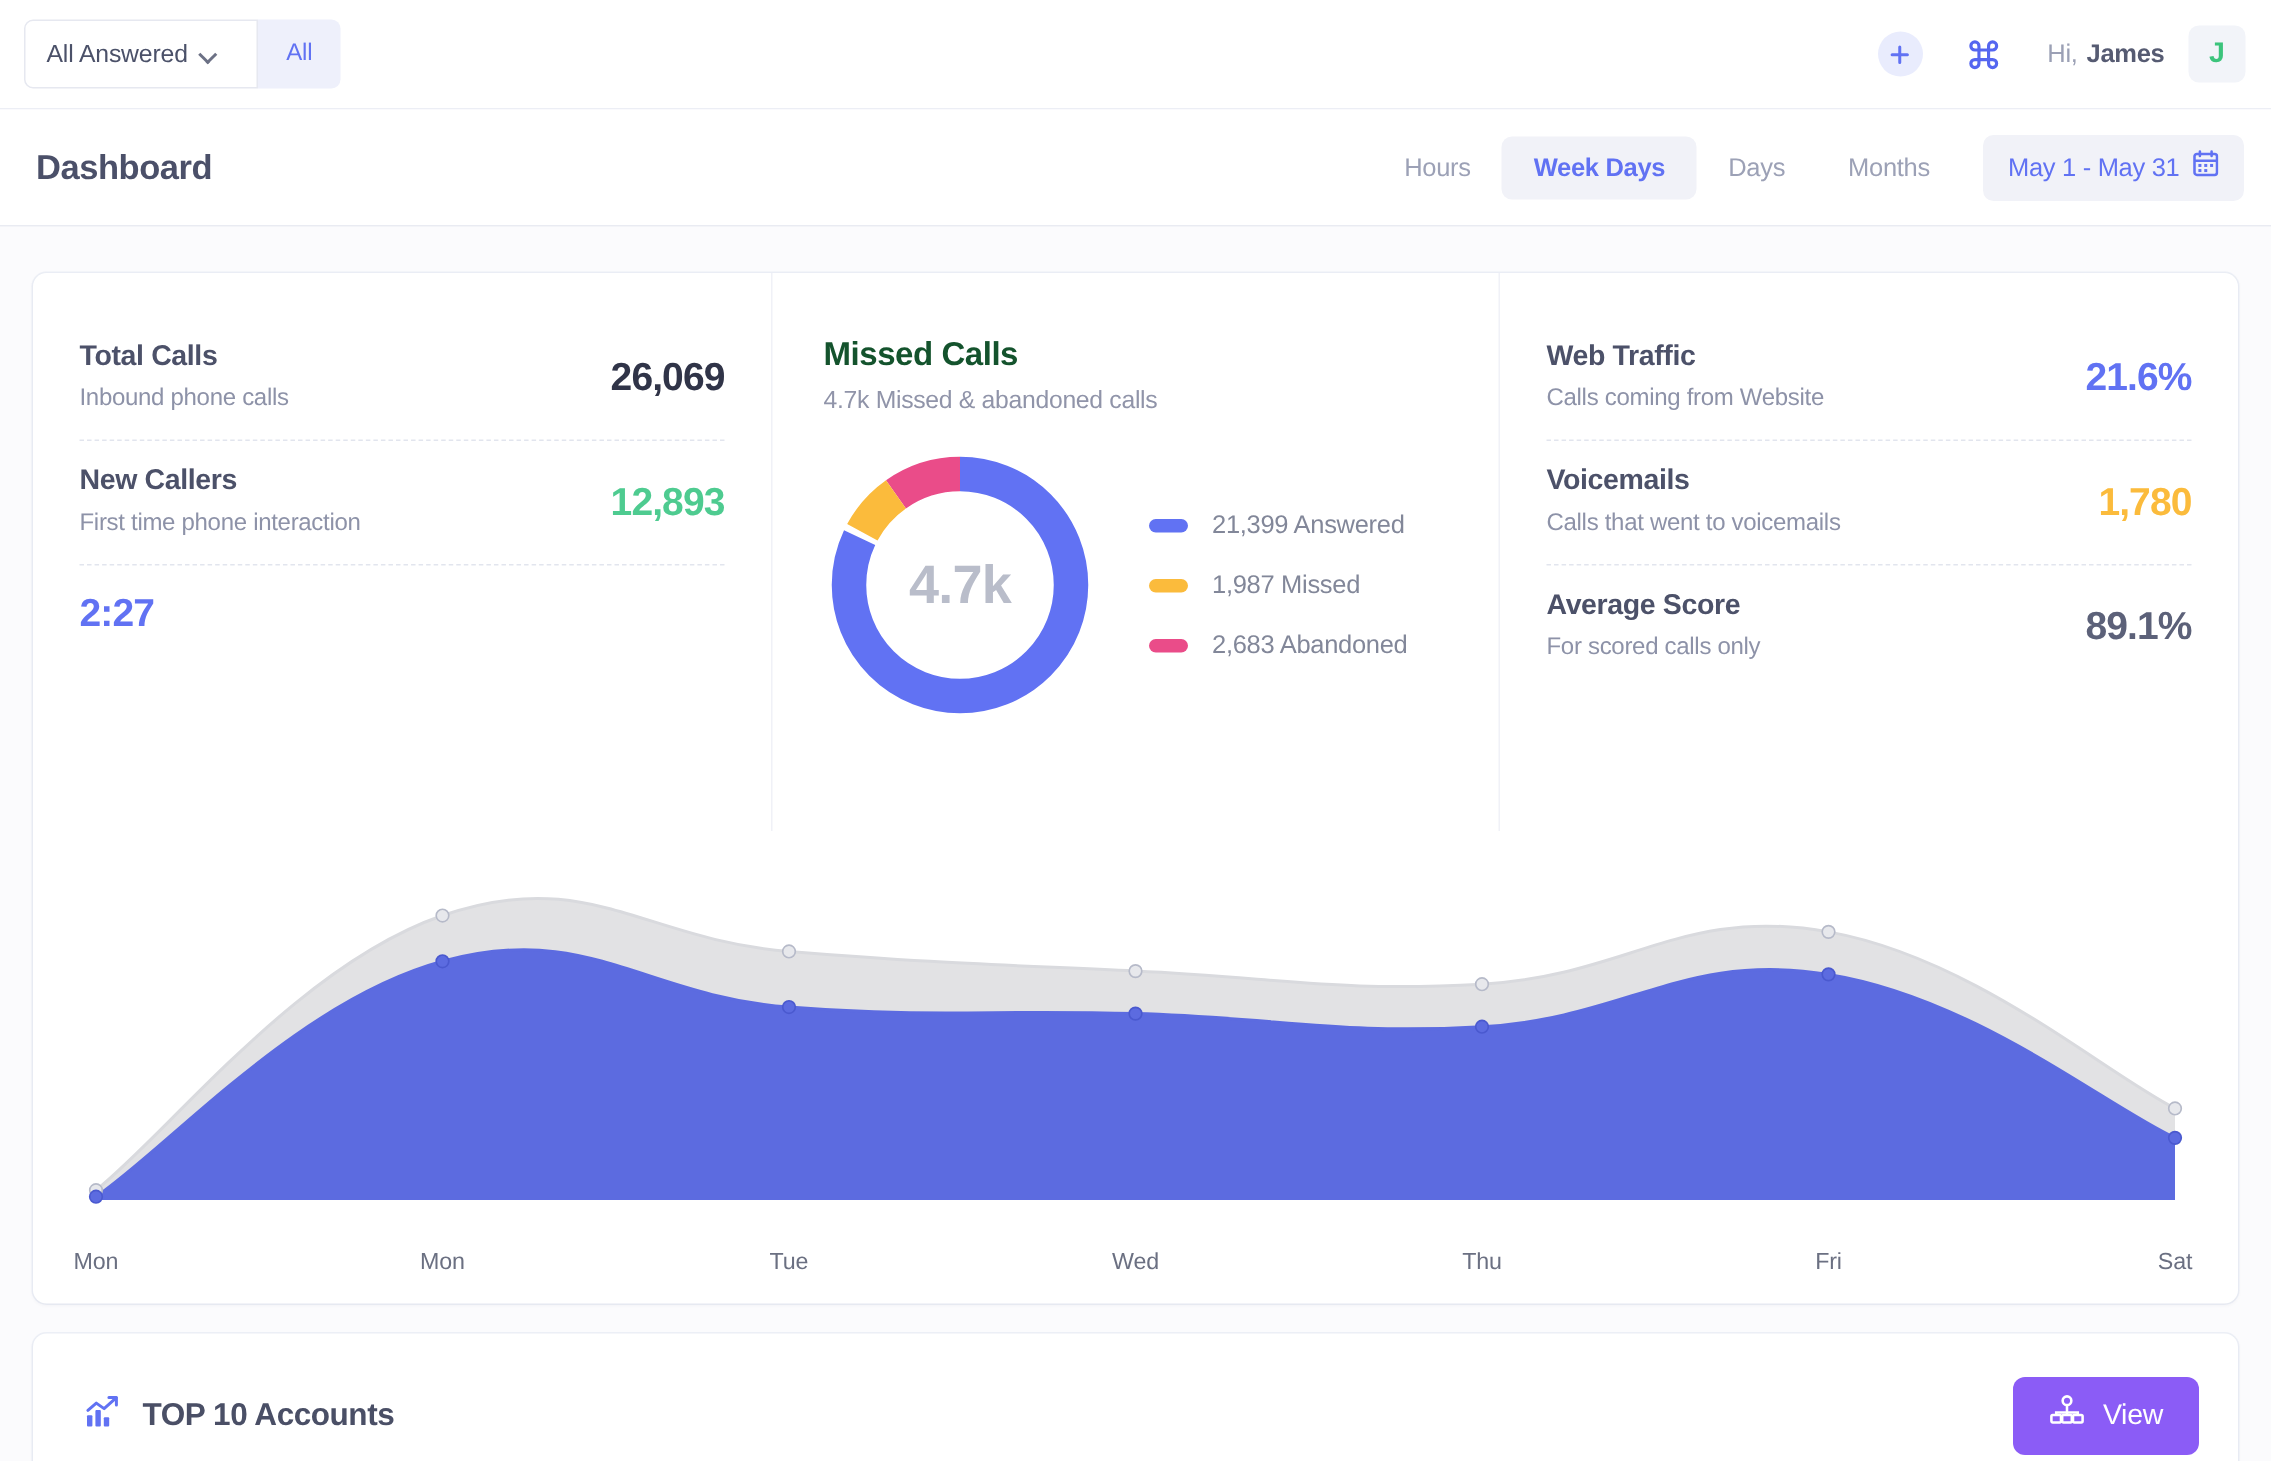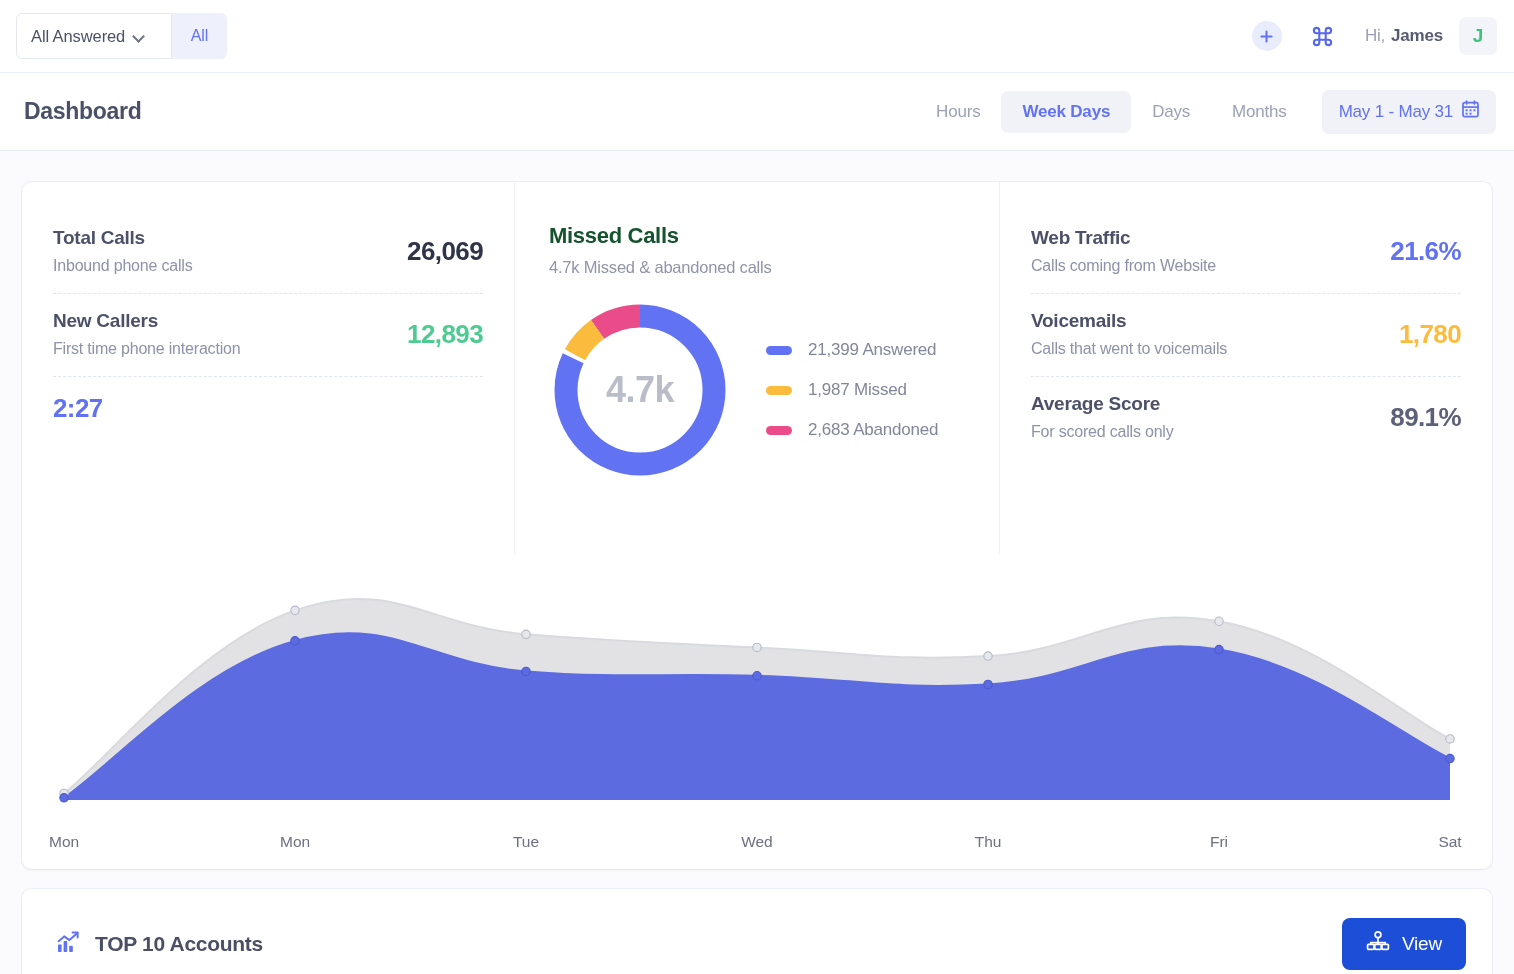--- a/index.html
+++ b/index.html
@@ -158,21 +158,21 @@
   .bottom {
     position: absolute; left: 22px; top: 889px; width: 1470px; height: 110px;
     background: #ffffff; border-radius: 9px;
     box-shadow: 0 1px 3px rgba(30,40,80,0.055), 0 0 0 1px rgba(235,238,246,0.9);
     display: flex; align-items: center; padding: 0 26px 0 34px;
   }
   .bottom-left { display: flex; align-items: center; gap: 14px; }
   .bottom-title { font-size: 21px; font-weight: 600; color: #4a4f66; letter-spacing: -0.3px; }
   .view-btn {
     margin-left: auto; height: 52px; padding: 0 24px; border-radius: 8px;
-    background: #1d4ed8; border: none; cursor: pointer;
+    background: #8b5cf6; border: none; cursor: pointer;
     display: flex; align-items: center; gap: 12px;
     font-size: 19px; color: #ffffff; font-family: inherit; letter-spacing: -0.2px;
   }
 </style>
 </head>
 <body>
 
 <div class="app">
 
   <div class="topbar">

